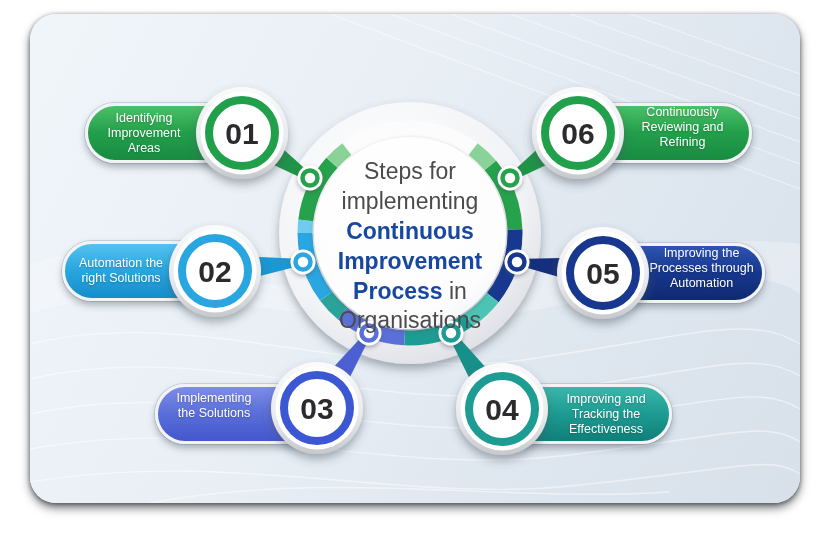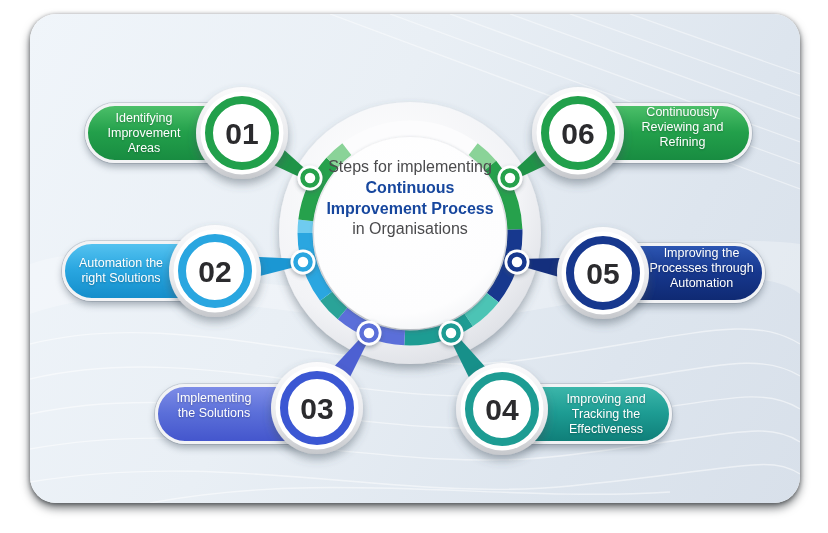--- a/index.html
+++ b/index.html
@@ -35,21 +35,21 @@
   .pill-navy{background:linear-gradient(180deg,#2c55b2 0%,#17388e 48%,#0f2a73 100%);}
   #pill-1{left:55px;top:89px;width:170px;padding:0 62px 0 10px;}
   #pill-2{left:32px;top:227px;width:168px;padding:0 60px 0 10px;}
   #pill-3{left:125px;top:370px;width:172px;padding:0 64px 16px 10px;}
   #pill-4{left:448px;top:370px;width:194px;padding:0 10px 0 72px;}
   #pill-5{left:548px;top:229px;width:187px;padding:0 8px 10px 68px;justify-content:center;}
   #pill-6{left:523px;top:89px;width:199px;padding:0 10px 11px 70px;}
   
   .center-title{
     position:absolute;left:294px;top:143px;width:172px;
-    text-align:center;font-size:16px;line-height:1.3;color:#4b4b4d;
+    text-align:center;font-size:23px;line-height:1.3;color:#4b4b4d;
   }
   .center-title b{color:#17479e;font-weight:bold;}
 </style>
 </head>
 <body>
 
 <div class="stage">
   <div class="card">
 
     <svg class="decor" width="770" height="489" viewBox="0 0 770 489">

